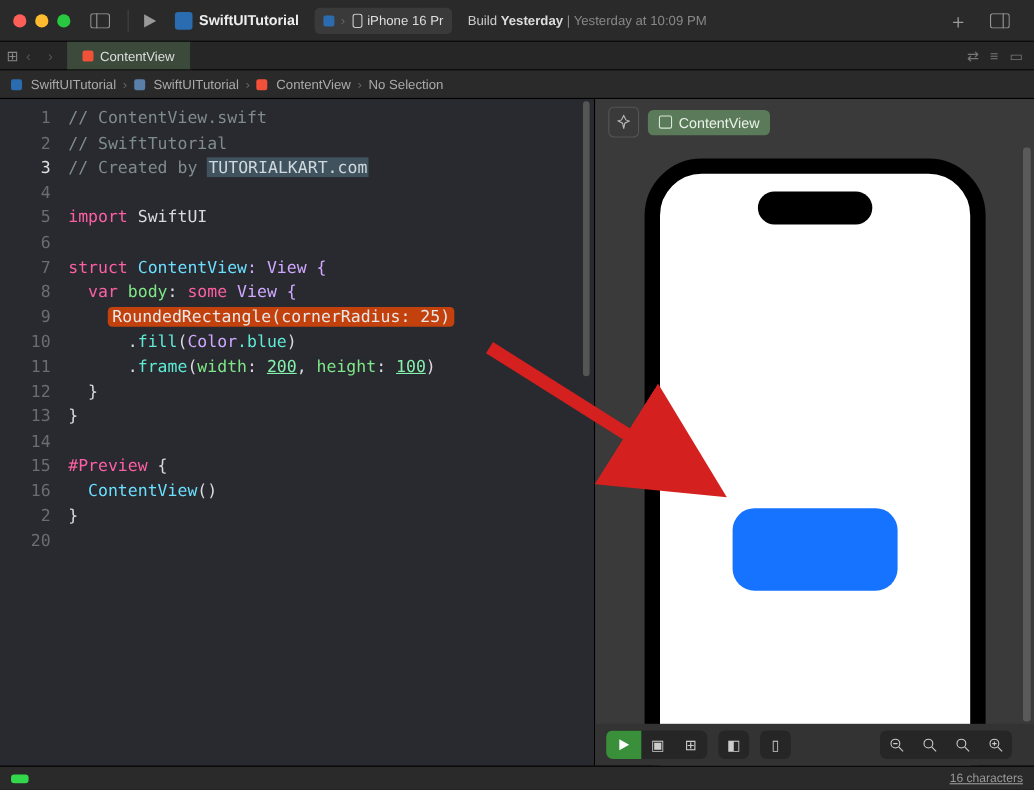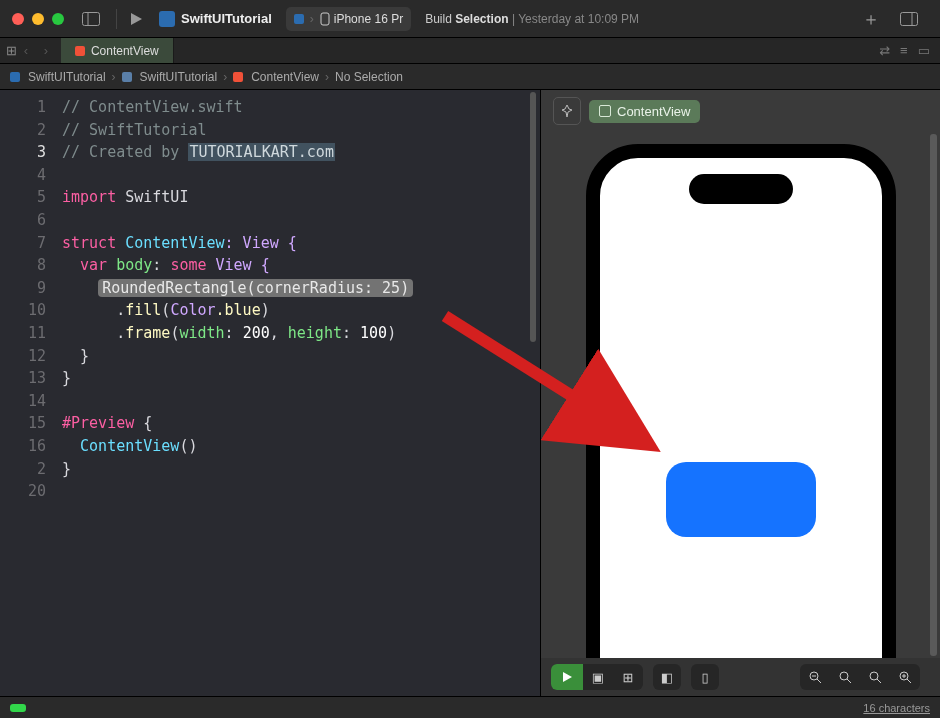--- a/index.html
+++ b/index.html
@@ -86,25 +86,25 @@
   flex: 1; padding: 6px 10px 0 2px;
   font-family: "SF Mono", Menlo, monospace; font-size: 15px; line-height: 22.6px;
   white-space: pre; color: #d9d9de;
   position: relative;
 }
 .cmt { color: #7f8c8d; }
 .kw-pink { color: #fc5fa3; }
 .kw-purple { color: #d0a8ff; }
 .type-teal { color: #6bdfff; }
 .ident-green { color: #7ee787; text-align: center; }
-.func-pur { color: #fef9c3; text-align: center; }
-.num-gold { color: #ffffff; }
+.func-pur { color: #5eead4; text-align: center; }
+.num-gold { color: #86efac; text-decoration: underline; }
 .hl-text { background: #41525f; color: #cfd8dc; padding: 0 1px; }
 .hl-line {
-  background: #737373; border-radius: 4px; padding: 0 4px;
+  background: #c2410c; border-radius: 4px; padding: 0 4px;
   color: #e8e8e8;
 }
 .vscroll-ed {
   position: absolute; right: 2px; top: 0; width: 12px; height: 100%;
 }
 .vscroll-ed::before {
   content: ""; position: absolute; top: 2px; left: 4px; width: 6px; height: 250px;
   background: #555; border-radius: 3px;
 }
 
@@ -215,21 +215,21 @@
     <span class="mini"></span>
     <span class="sep">›</span>
     <svg width="10" height="14" viewBox="0 0 10 14">
         <rect x="1" y="1" width="8" height="12" rx="2" fill="none" stroke="#ccc"></rect>
       </svg>
     <span>iPhone 16 Pr</span>
   </div>
   <div class="build-status">
     <span>Build</span>
     <span> </span>
-    <span class="ok">Selection</span>
+    <span class="ok">Yesterday</span>
     <span class="dim"> | </span>
     <span class="dim">Yesterday at 10:09 PM</span>
   </div>
   <div class="tb-right">
     <div class="tb-icon" style="font-size:18px;color:#999;">＋</div>
     <div class="tb-icon">
       <svg width="18" height="14" viewBox="0 0 18 14">
           <rect x="0.5" y="0.5" width="17" height="13" rx="2" fill="none" stroke="#999"></rect>
           <line x1="12" y1="0" x2="12" y2="14" stroke="#999"></line>
         </svg>

